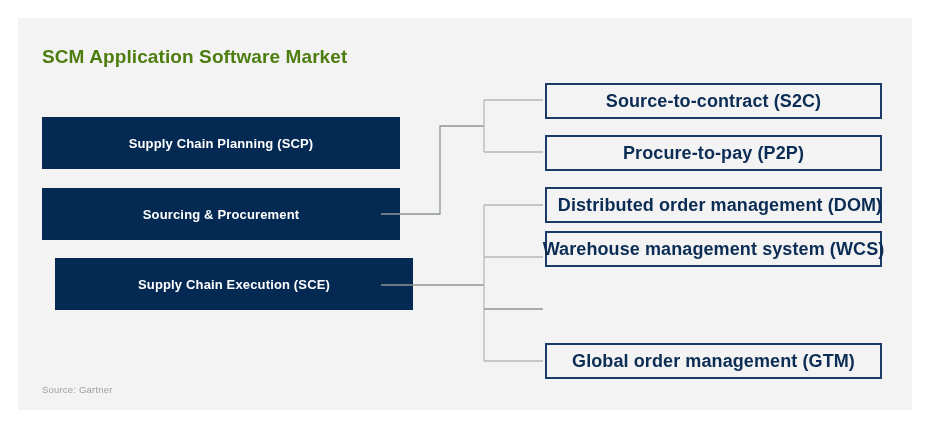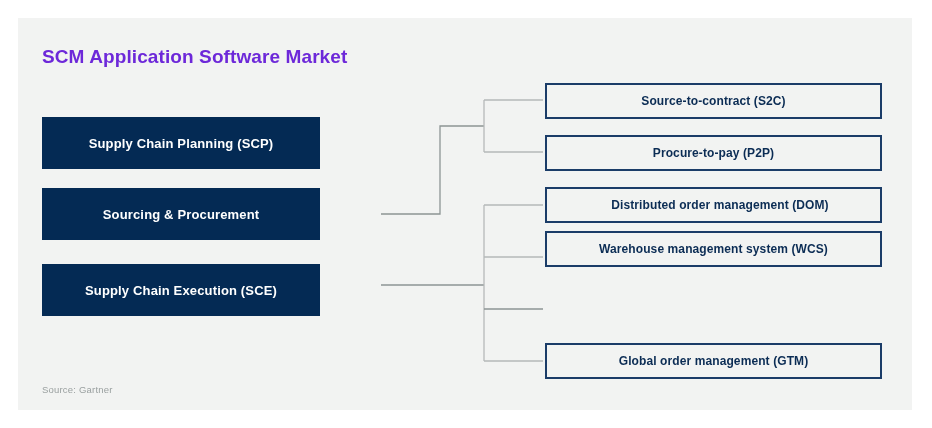--- a/index.html
+++ b/index.html
@@ -27,63 +27,63 @@
     width: 894px;
     height: 392px;
     background: #f2f3f2;
   }
   #title {
     position: absolute;
     left: 42px;
     top: 46px;
     font-size: 19px;
     font-weight: bold;
-    color: #6d28d9;
+    color: #4d7c0f;
     letter-spacing: 0.1px;
     white-space: nowrap;
   }
   
   .cat-box {
     position: absolute;
     left: 42px;
-    width: 278px;
+    width: 358px;
     height: 52px;
     background: #042a54;
     display: flex;
     align-items: center;
     justify-content: center;
   }
   .cat-label {
     color: #ffffff;
     font-size: 13px;
     font-weight: bold;
     letter-spacing: 0.15px;
     white-space: nowrap;
     text-align: center;
   }
   #cat-0 { top: 117px; }
   #cat-1 { top: 188px; }
-  #cat-2 { top: 264px; }
+  #cat-2 { top: 258px; margin-left: 13px; }
 
   
   .seg-box {
     position: absolute;
     left: 545px;
     width: 337px;
     height: 36px;
     background: #f2f3f2;
     border: 2px solid #1b3c68;
     box-sizing: border-box;
     display: flex;
     align-items: center;
     justify-content: center;
   }
   .seg-label {
     color: #0b2c54;
-    font-size: 12px;
+    font-size: 18px;
     font-weight: bold;
     letter-spacing: 0.1px;
     white-space: nowrap;
     text-align: center;
   }
   #seg-0 { top: 83px; }
   #seg-1 { top: 135px; }
   #seg-2 { top: 187px; padding-left: 13px; }
   #seg-3 { top: 231px; }
   #seg-4 { top: 291px; }

